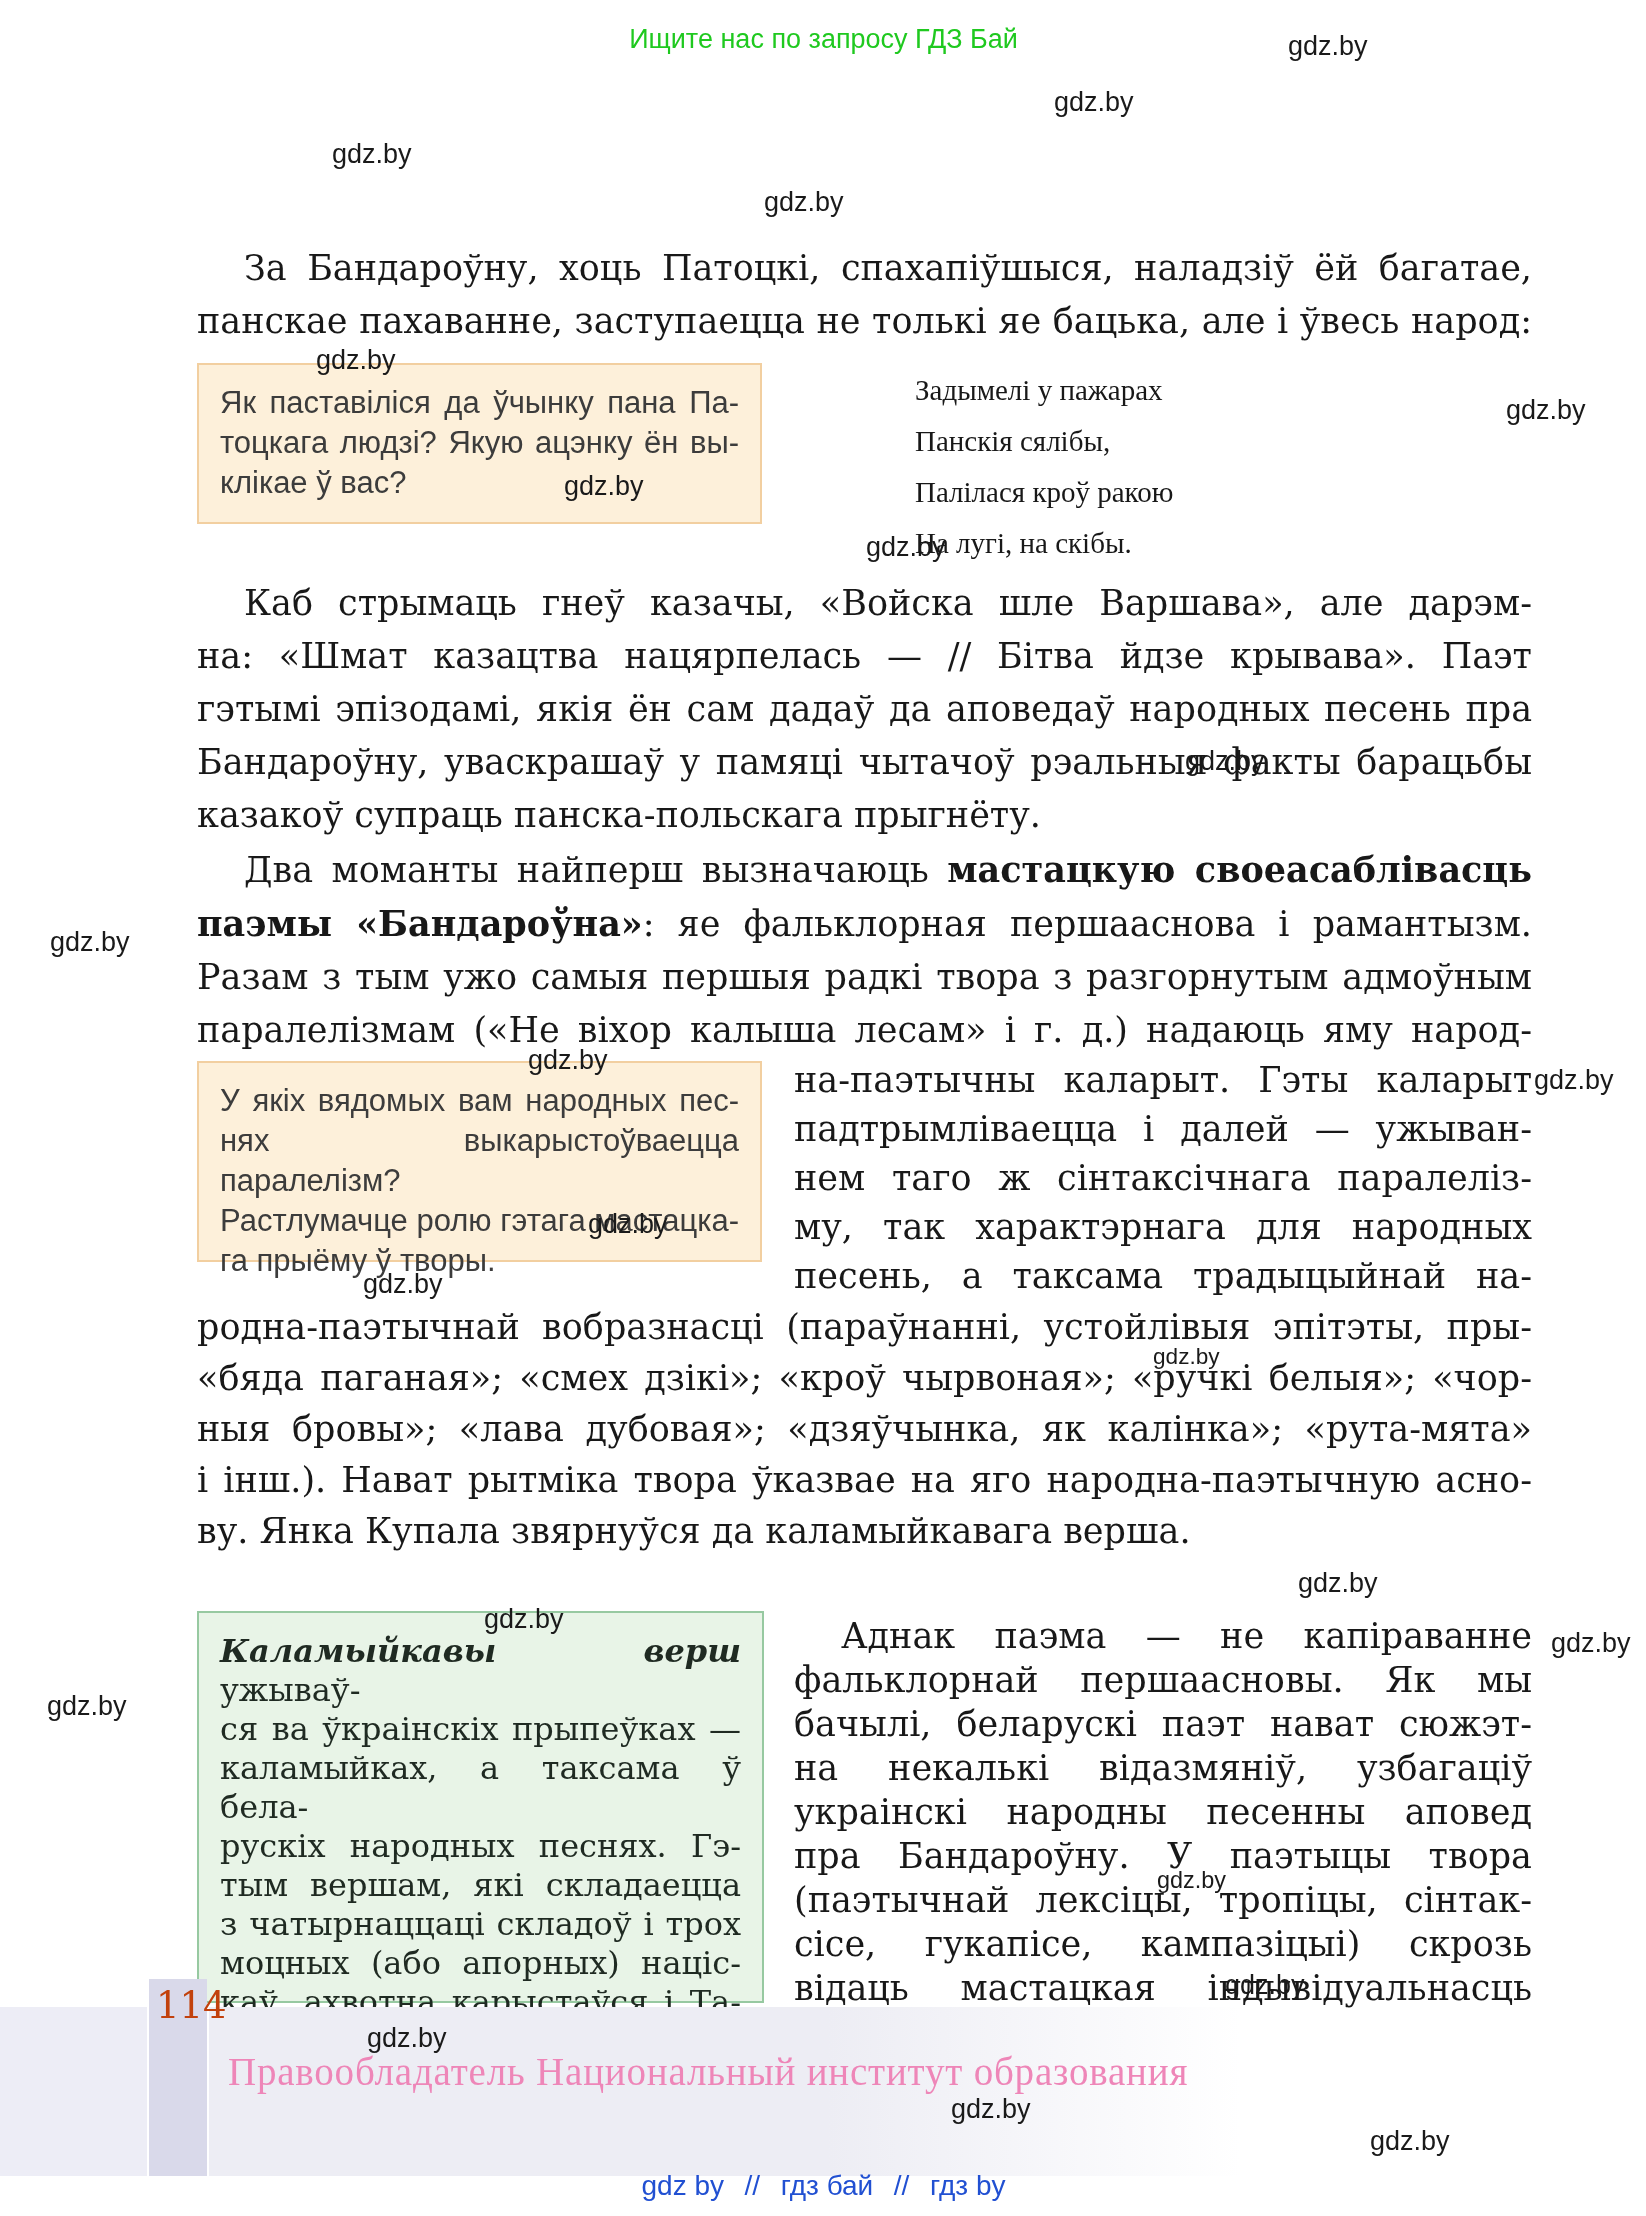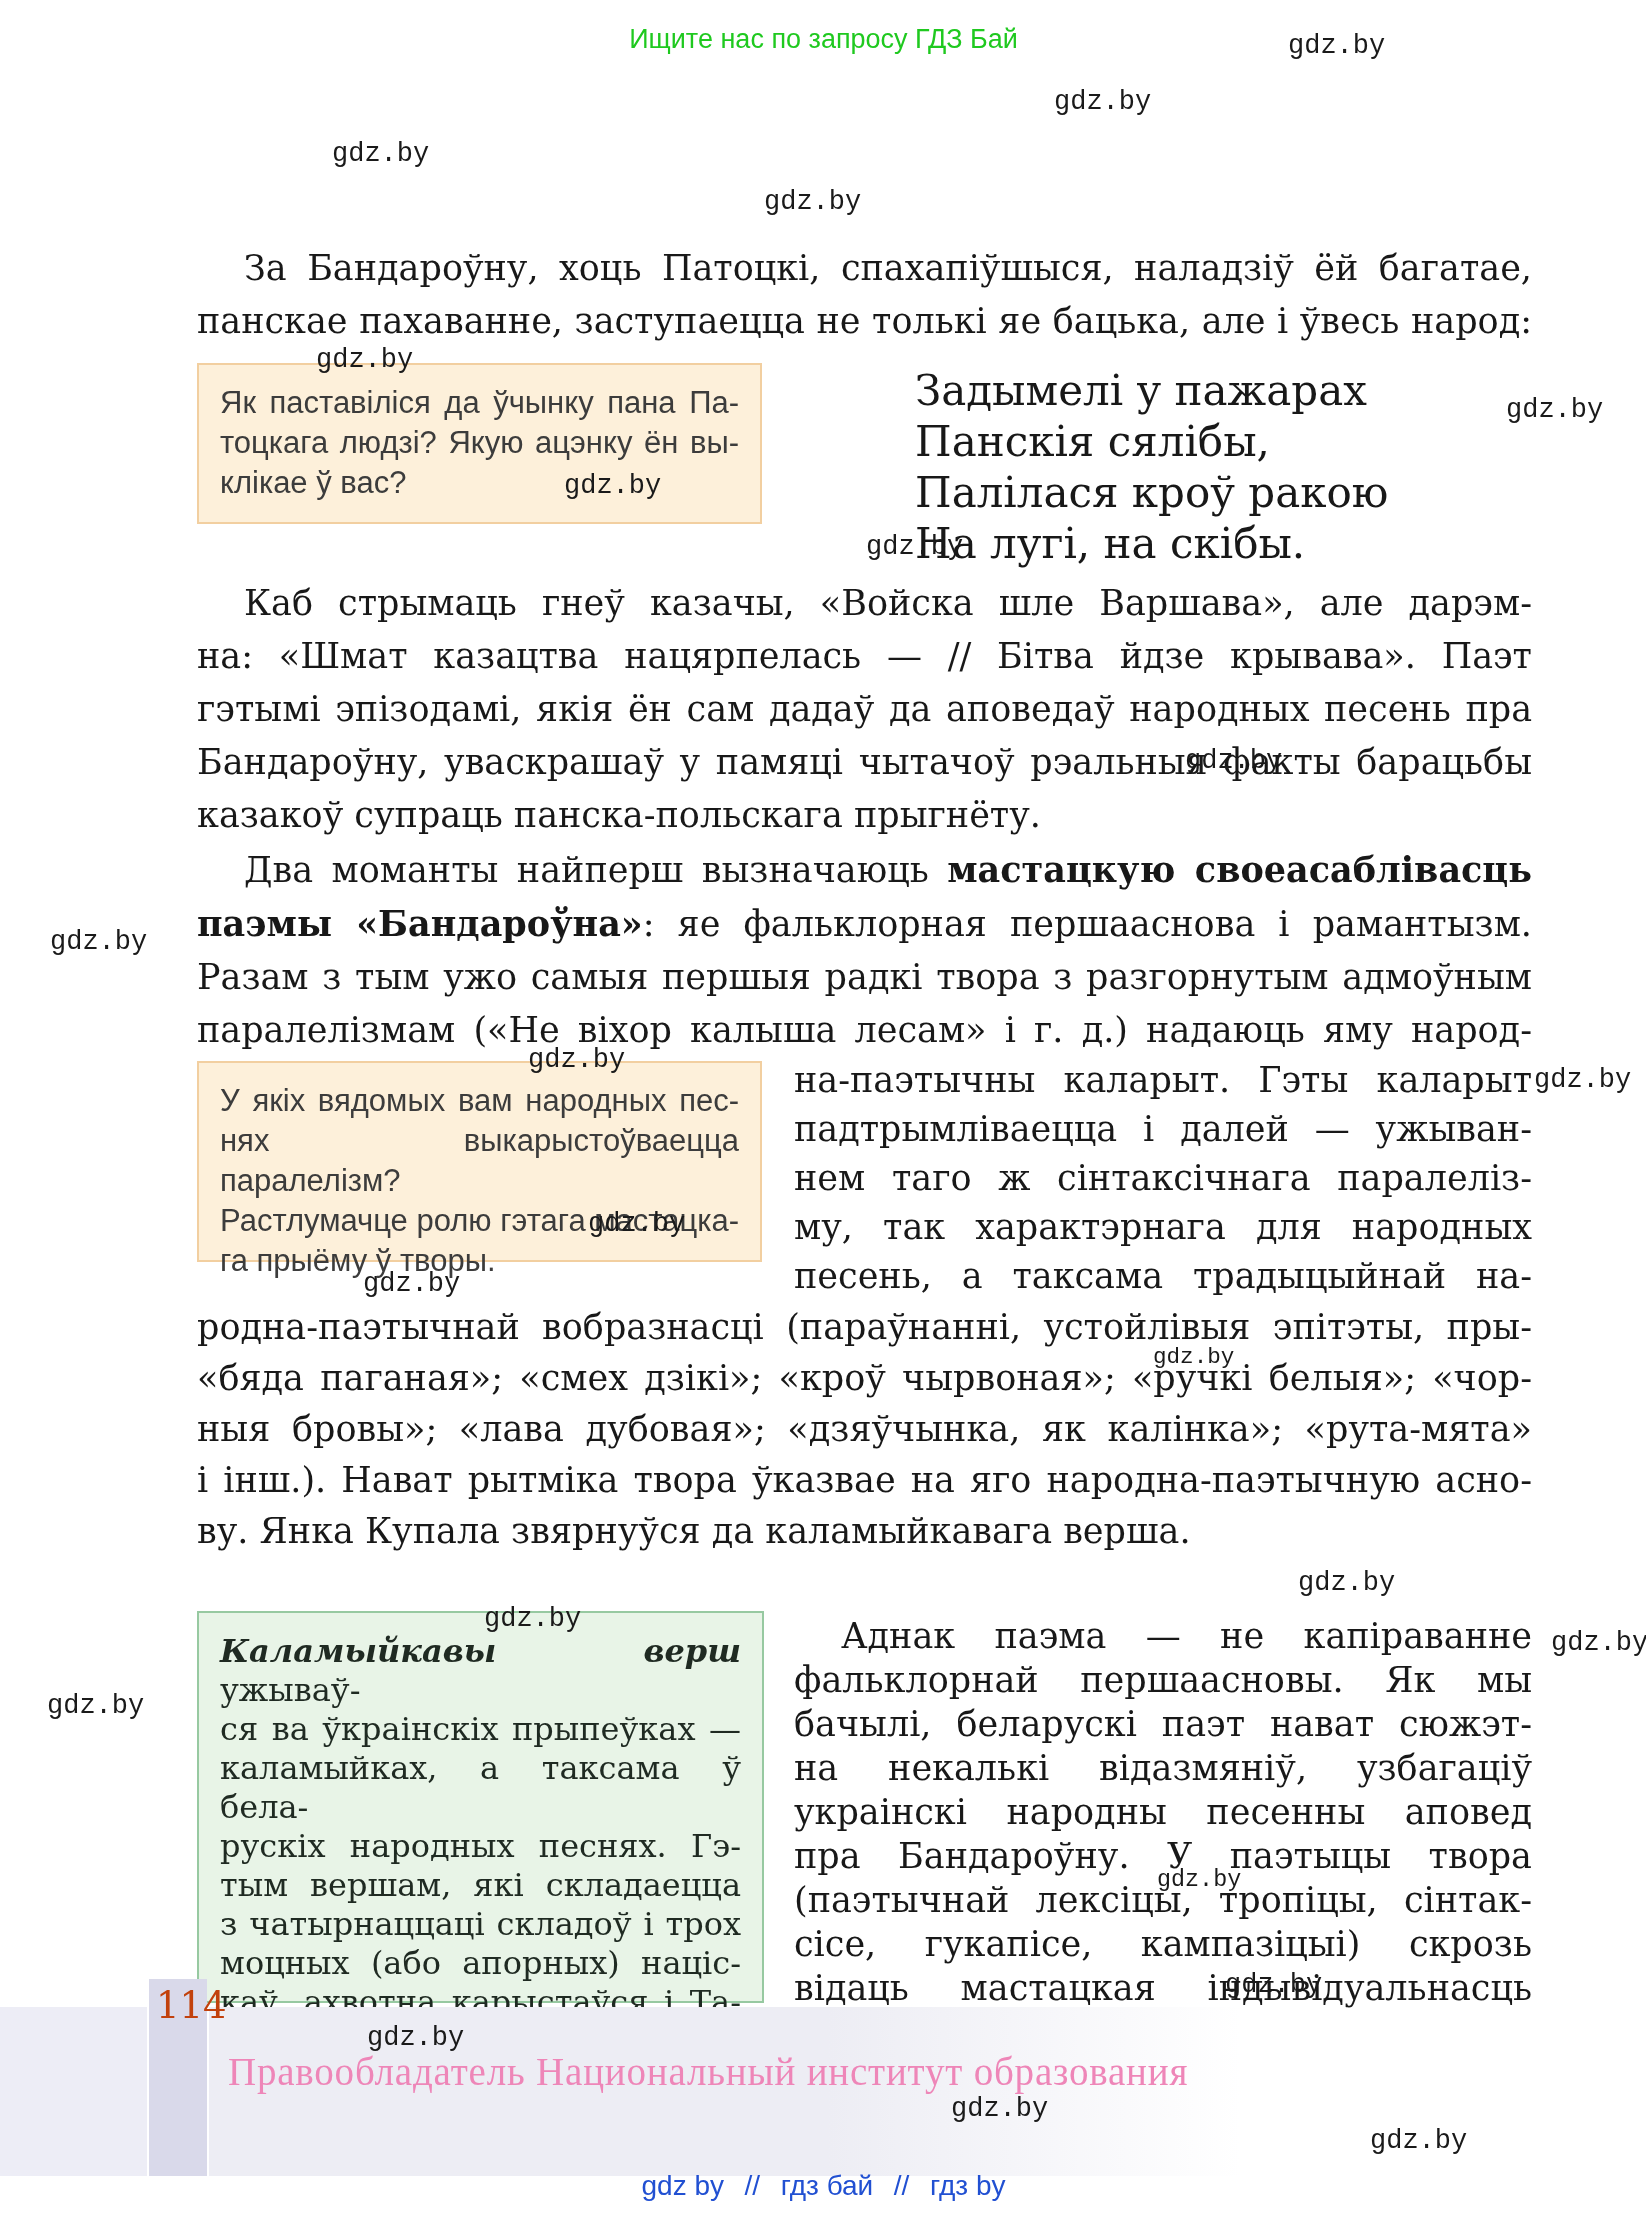--- a/index.html
+++ b/index.html
@@ -30,21 +30,21 @@
   .qbox{
     position:absolute;left:197px;width:565px;box-sizing:border-box;
     background:#fdf0da;border:2.4px solid #f2cfa0;padding:17.7px 21px;
   }
   .box1{top:363px;height:161px;}
   .box2{top:1061px;height:201px;}
   .qtext{
     font-family:"Liberation Sans",sans-serif;font-size:31px;line-height:40px;color:#3c3c3c;
   }
   
-  .verse{position:absolute;left:915px;top:365px;width:629px;font-size:42px;line-height:51px;}
+  .verse{position:absolute;left:915px;top:365px;width:629px;font-size:29px;line-height:51px;font-family:Liberation Serif, serif;}
   
   .defbox{
     position:absolute;left:197px;top:1611px;width:567px;box-sizing:border-box;
     background:#e8f4e7;border:2.4px solid #97c9a1;padding:19.3px 21px;height:392px;
   }
   .deftext{font-size:32px;line-height:39px;color:#1f2a22;}
   .defbox b{font-style:italic;}
   
   .band-left{position:absolute;left:0;top:2007px;width:147px;height:169px;background:#ededf6;}
   .band-strip{position:absolute;left:149px;top:1979px;width:58px;height:197px;background:#d9d9ea;}
@@ -59,21 +59,21 @@
   }
   .links{
     position:absolute;left:0;top:2170px;width:100%;text-align:center;
     font-family:"Liberation Sans",sans-serif;font-size:28px;color:#2150d2;
   }
   .links .flink{margin:0 8px;cursor:pointer;}
   .links .fsep{margin:0 4.8px;}
   
   .wmlayer{position:absolute;left:0;top:0;width:100%;height:100%;pointer-events:none;}
   .wm{
-    position:absolute;font-family:Liberation Mono, monospace;color:#1a1a1a;
+    position:absolute;font-family:Liberation Sans, sans-serif;color:#1a1a1a;
     white-space:nowrap;
   }
 </style>
 </head>
 <body>
 
 <div class="page">
 
   <div class="promo">Ищите нас по запросу ГДЗ Бай</div>
 

